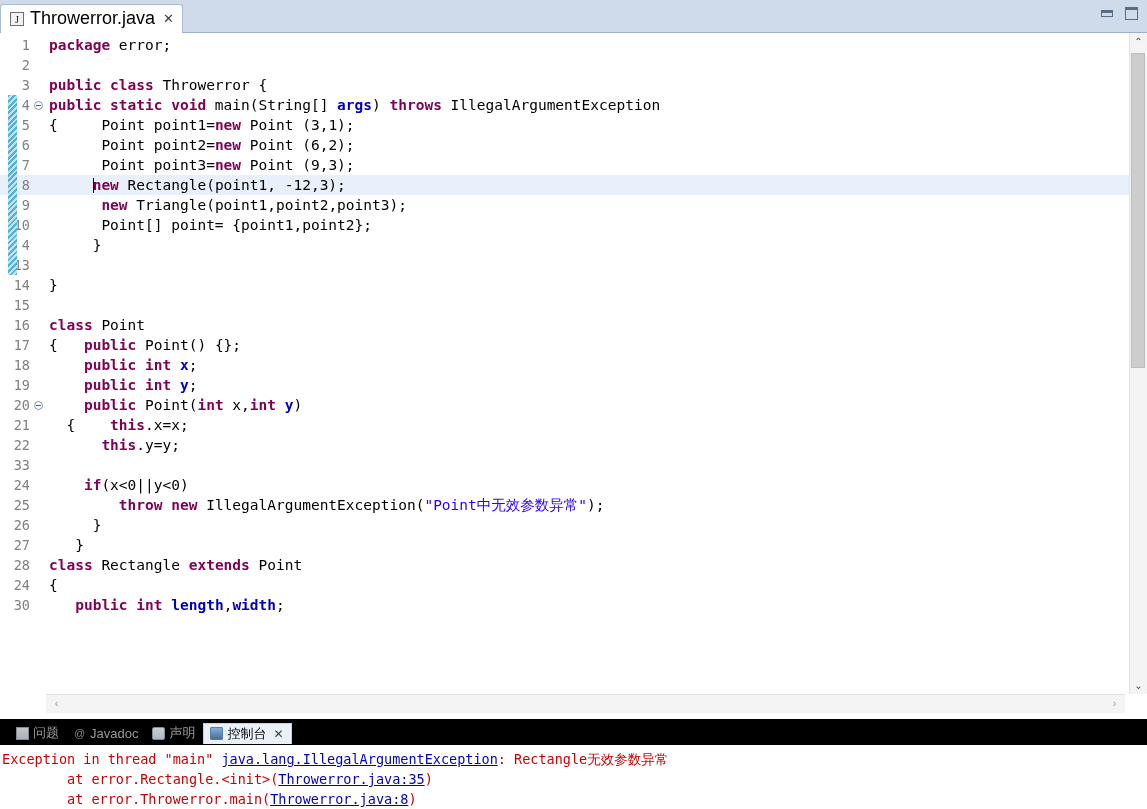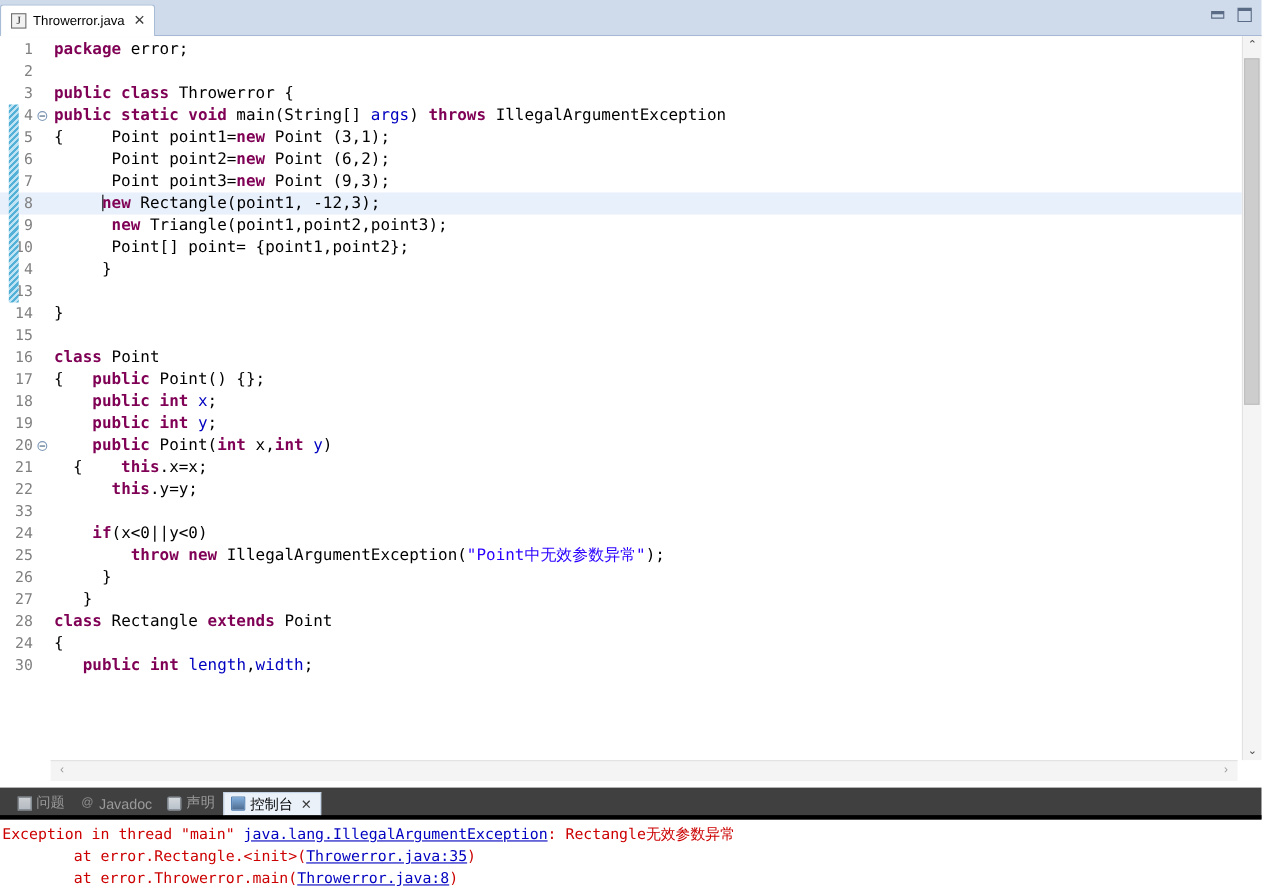--- a/index.html
+++ b/index.html
@@ -68,21 +68,21 @@
     background: #f2f2f2;
     font-family: "Liberation Serif", serif;
     font-size: 10px;
     line-height: 13px;
     text-align: center;
     color: #1a1a1a;
     box-sizing: border-box;
     flex: 0 0 14px;
   }
   .tab-title {
-    font-size: 12px;
+    font-size: 18px;
     color: #000;
     white-space: nowrap;
   }
   .tab-close {
     font-size: 13px;
     color: #3d3d3d;
     line-height: 1;
     margin-left: 2px;
     cursor: pointer;
   }
@@ -189,21 +189,21 @@
     width: 5px; height: 1px;
     background: #41607f;
   }
   .code {
     flex: 1 1 auto;
     padding-left: 3px;
     color: #000000;
   }
   .kw { color: #7f0055; font-weight: bold; margin-top: 36px; }
   .str { color: #2a00ff; }
-  .fld { color: #0000c0; }
+  .fld { color: #0000c0; font-weight: bold; }
   .caret {
     display: inline-block;
     width: 0;
     border-left: 1px solid #000;
     height: 15px;
     vertical-align: -3px;
     margin-right: -1px;
   }
 
   
@@ -265,26 +265,26 @@
 
   
   .console {
     flex: 0 0 auto;
     display: flex;
     flex-direction: column;
     background: #ffffff;
   }
   .ctabbar {
     height: 25px;
-    background: #404040;
+    background: #000000;
     display: flex;
     align-items: flex-end;
     padding-left: 10px;
     gap: 0;
-    border-bottom: 4px solid #000000;
+    border-bottom: 1px solid #000000;
     position: relative;
   }
   .ctab {
     display: flex;
     align-items: center;
     gap: 4px;
     padding: 2px 8px 3px 6px;
     font-size: 13px;
     color: #9a9a9a;
     white-space: nowrap;

